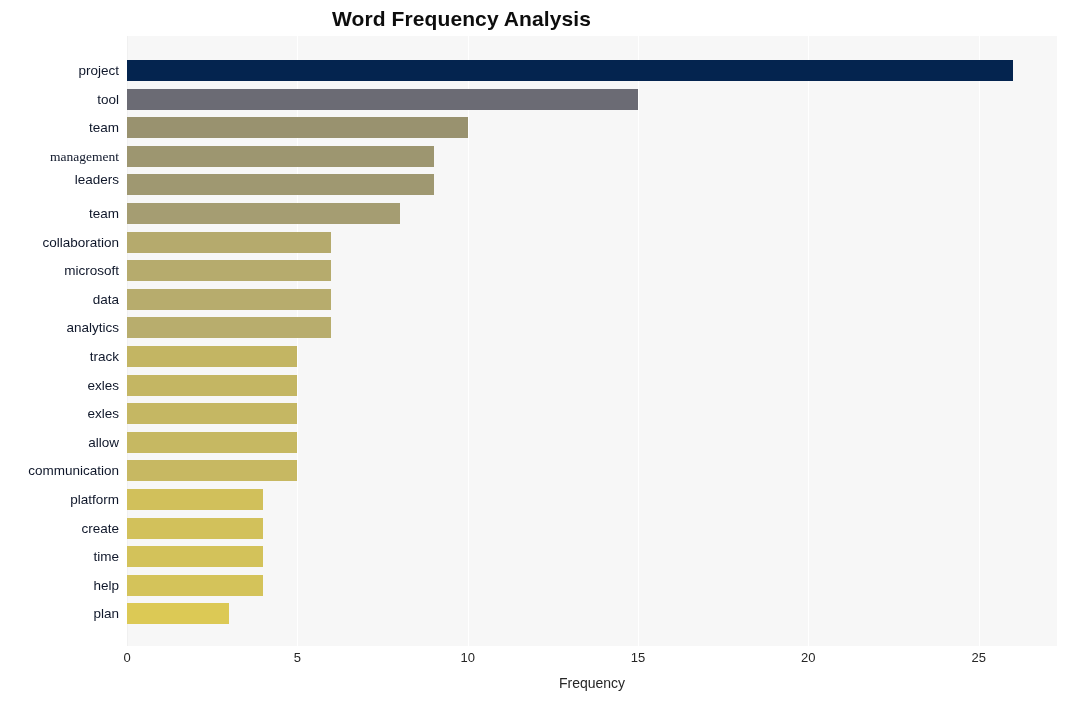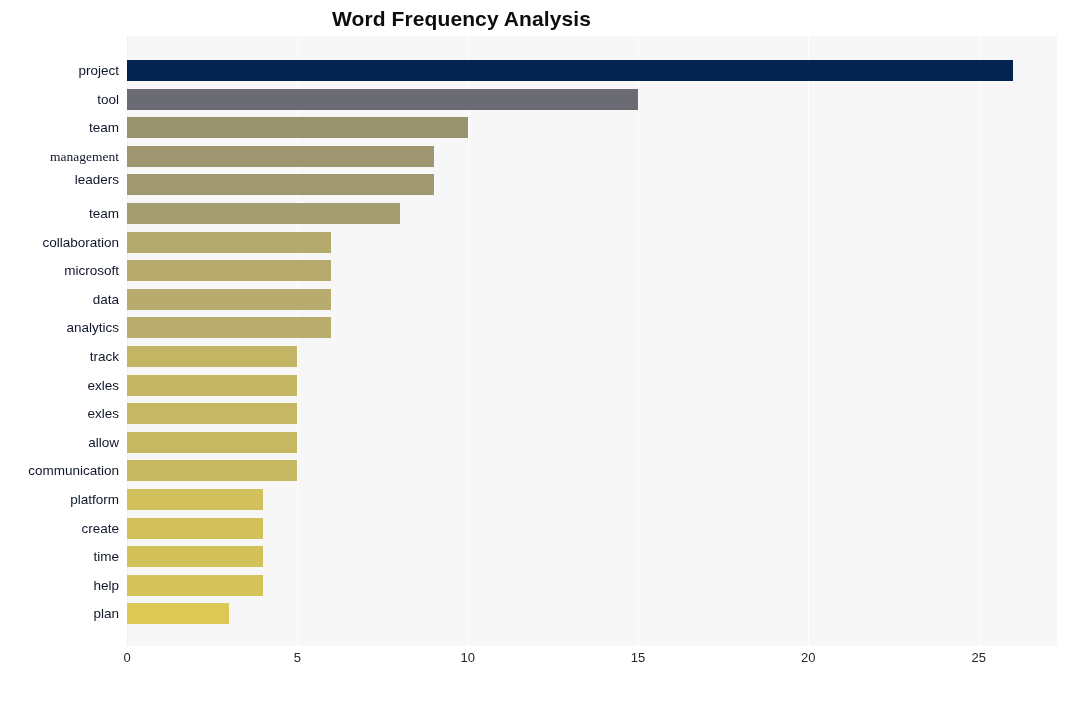--- a/index.html
+++ b/index.html
@@ -186,14 +186,15 @@
 
   <div id="x-labels">
       <div class="x-tick-label" style="left: 0px;">0</div>
       <div class="x-tick-label" style="left: 170.33px;">5</div>
       <div class="x-tick-label" style="left: 340.659px;">10</div>
       <div class="x-tick-label" style="left: 510.989px;">15</div>
       <div class="x-tick-label" style="left: 681.319px;">20</div>
       <div class="x-tick-label" style="left: 851.648px;">25</div>
     </div>
 
+  <div id="x-axis-title">Frequency</div>
 
 </div>
 
 </body></html>

